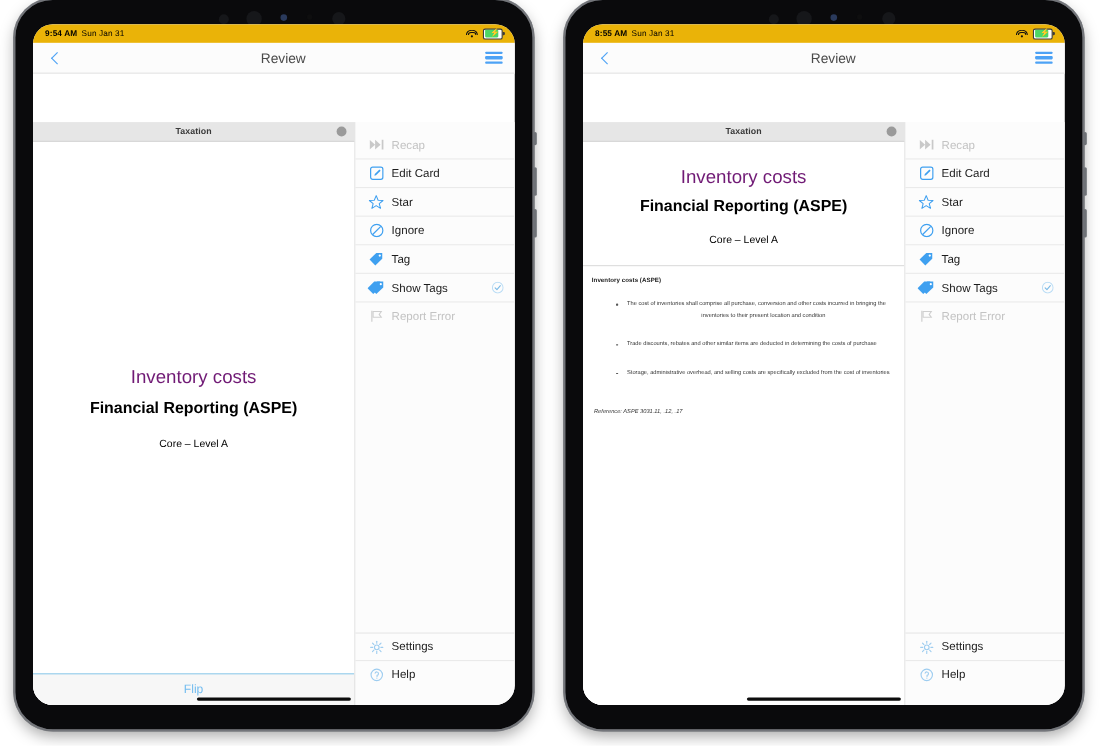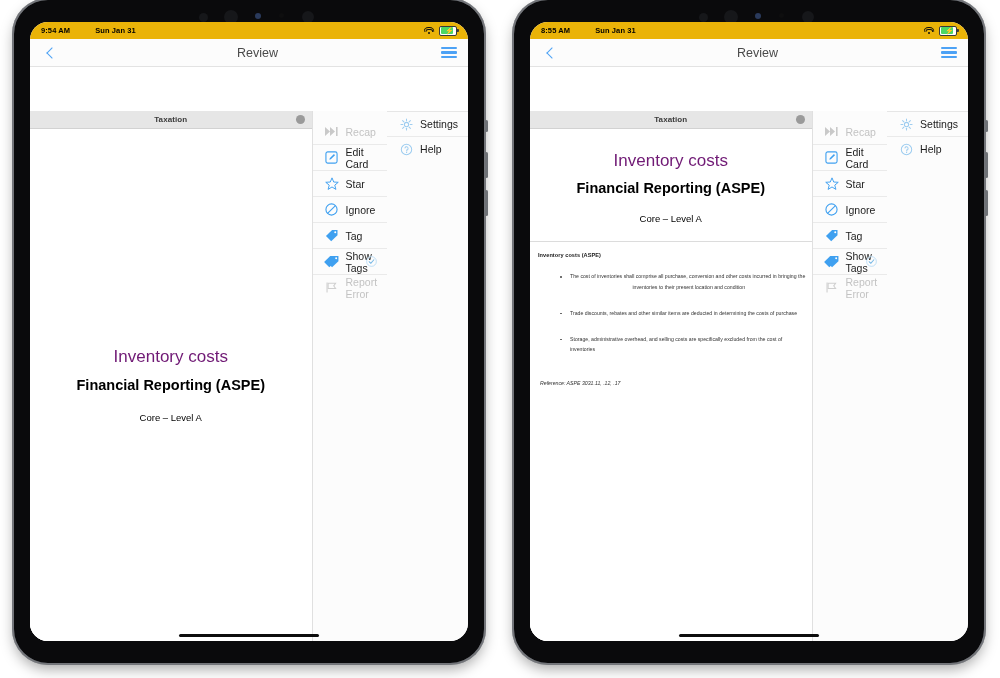--- a/index.html
+++ b/index.html
@@ -46,21 +46,21 @@
     display:flex;flex-direction:column;
   }
 
   
   .statusbar{
     height:17px;flex:0 0 17px;background:#eab308;
     display:flex;align-items:center;padding:0 11px;
     font-size:7.5px;color:#000;font-weight:bold;
   }
   .sb-time{letter-spacing:.1px;}
-  .sb-date{margin-left:25px;font-weight:bold;letter-spacing:.1px;}
+  .sb-date{margin-left:4px;font-weight:normal;letter-spacing:.1px;}
   .sb-right{margin-left:auto;display:flex;align-items:center;gap:5px;}
   .wifi{width:10px;height:8px;position:relative;}
   .wifi i{position:absolute;left:50%;transform:translateX(-50%);border:1.1px solid #111;border-bottom:none;border-radius:8px 8px 0 0;}
   .wifi i:nth-child(1){width:9px;height:4px;top:0;}
   .wifi i:nth-child(2){width:5.5px;height:2.6px;top:2.4px;}
   .wifi i:nth-child(3){width:2px;height:2px;top:5px;background:#111;border:none;border-radius:50%;}
   .batt{width:16px;height:8px;border:1px solid #3a3a3a;border-radius:2px;position:relative;background:#fff;}
   .batt:after{content:"";position:absolute;right:-2.6px;top:2px;width:1.6px;height:3.4px;background:#3a3a3a;border-radius:0 1px 1px 0;}
   .batt .fill{position:absolute;left:.8px;top:.8px;bottom:.8px;width:12.4px;background:#4cd764;border-radius:1px;}
   .batt .bolt{position:absolute;left:5.5px;top:.4px;font-size:7px;line-height:7px;color:#1d1d1d;font-weight:bold;}
@@ -81,21 +81,21 @@
     font-size:12.5px;color:#4a4a4a;font-weight:normal;
   }
   .nav-menu{position:absolute;right:11px;width:16px;cursor:pointer;display:flex;flex-direction:column;gap:2.4px;}
   .nav-menu span{display:block;height:2.2px;background:#4da2f5;border-radius:1px;}
 
   
   .body{flex:1;display:flex;min-height:0;margin-top:44px;}
   .content{flex:1;display:flex;flex-direction:column;min-width:0;background:#fff;}
   .panel{
     flex:0 0 145px;background:#fcfcfc;border-left:1px solid #e0e0e0;
-    display:flex;
+    display:flex;flex-direction:column;
   }
 
   
   .deckbar{
     flex:0 0 17px;background:#e6e6e6;position:relative;
     display:flex;align-items:center;justify-content:center;
     border-bottom:1px solid #d2d2d2;
   }
   .deckbar .label{font-size:8px;color:#3b3b3b;font-weight:bold;letter-spacing:.1px;}
   .deckbar .knob{position:absolute;right:7px;width:9px;height:9px;border-radius:50%;background:#9a9a9a;}
@@ -223,20 +223,23 @@
           </div>
 
           <div class="card">
             <div class="card-front">
               <div class="q-title">Inventory costs</div>
               <div class="q-sub">Financial Reporting (ASPE)</div>
               <div class="q-meta">Core – Level A</div>
             </div>
           </div>
 
+          <div class="flipbar">
+            <span>Flip</span>
+          </div>
         </div>
 
         <div class="panel">
           <div class="menu-top">
 
             <div class="mrow dis">
               <span class="mi">
                 <svg class="ic" width="13" height="11" viewBox="0 0 13 11">
                     <path d="M0 1 L5 5.5 L0 10 Z M5 1 L10 5.5 L5 10 Z M11 1 H12.6 V10 H11 Z" fill="#c9c9c9"></path>
                   </svg>

